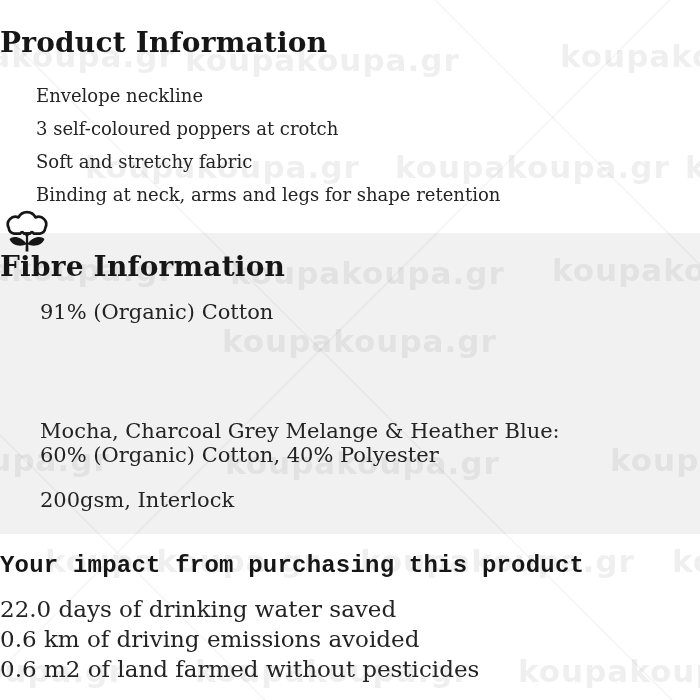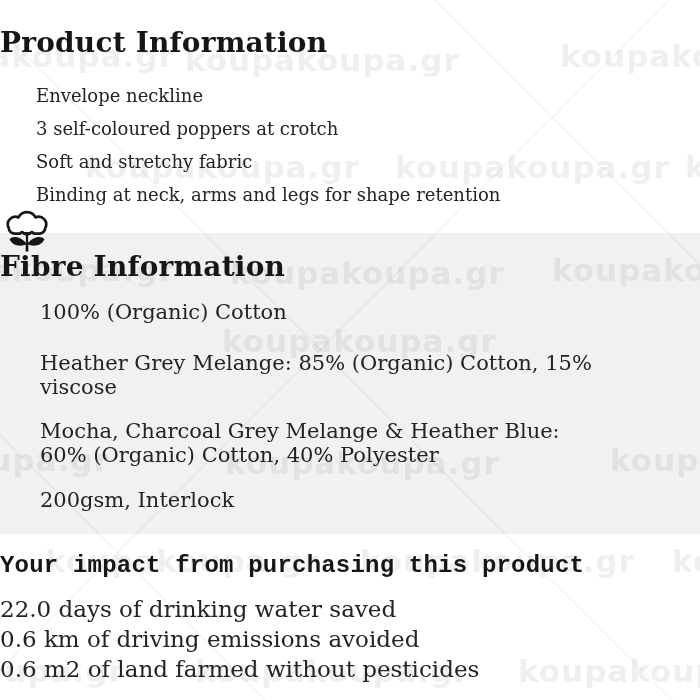--- a/index.html
+++ b/index.html
@@ -113,27 +113,23 @@
       <path d="M 26 29.5 L 34 29.5 L 30 36 Z" fill="currentColor"></path>
       <path d="M 28.9 31 L 31.1 31 L 31.6 51 L 28.4 51 Z" fill="currentColor"></path>
       <path d="M 29.8 42.5 C 24 34.5 14.5 32.5 10.5 37 C 12.5 44 23 46.5 29.8 42.5 Z" fill="currentColor"></path>
       <path d="M 30.2 42.5 C 36 34.5 45.5 32.5 49.5 37 C 47.5 44 37 46.5 30.2 42.5 Z" fill="currentColor"></path>
     </svg>
   </div>
 
   <h2>Fibre Information</h2>
 
   <p class="fibre-p fp1" style="max-width:620px">
-    <span>100% (Organic) Cotton</span>
+    <span>91% (Organic) Cotton</span>
   </p>
 
-  <p class="fibre-p fp2" style="max-width:620px">
-    <span>Heather Grey Melange: 85% (Organic) Cotton, 15%</span>
-    <span>viscose</span>
-  </p>
 
   <p class="fibre-p fp3" style="max-width:620px">
     <span>Mocha, Charcoal Grey Melange &amp; Heather Blue:</span>
     <span>60% (Organic) Cotton, 40% Polyester</span>
   </p>
 
   <p class="fibre-p fp4" style="max-width:620px">
     <span>200gsm, Interlock</span>
   </p>
 

